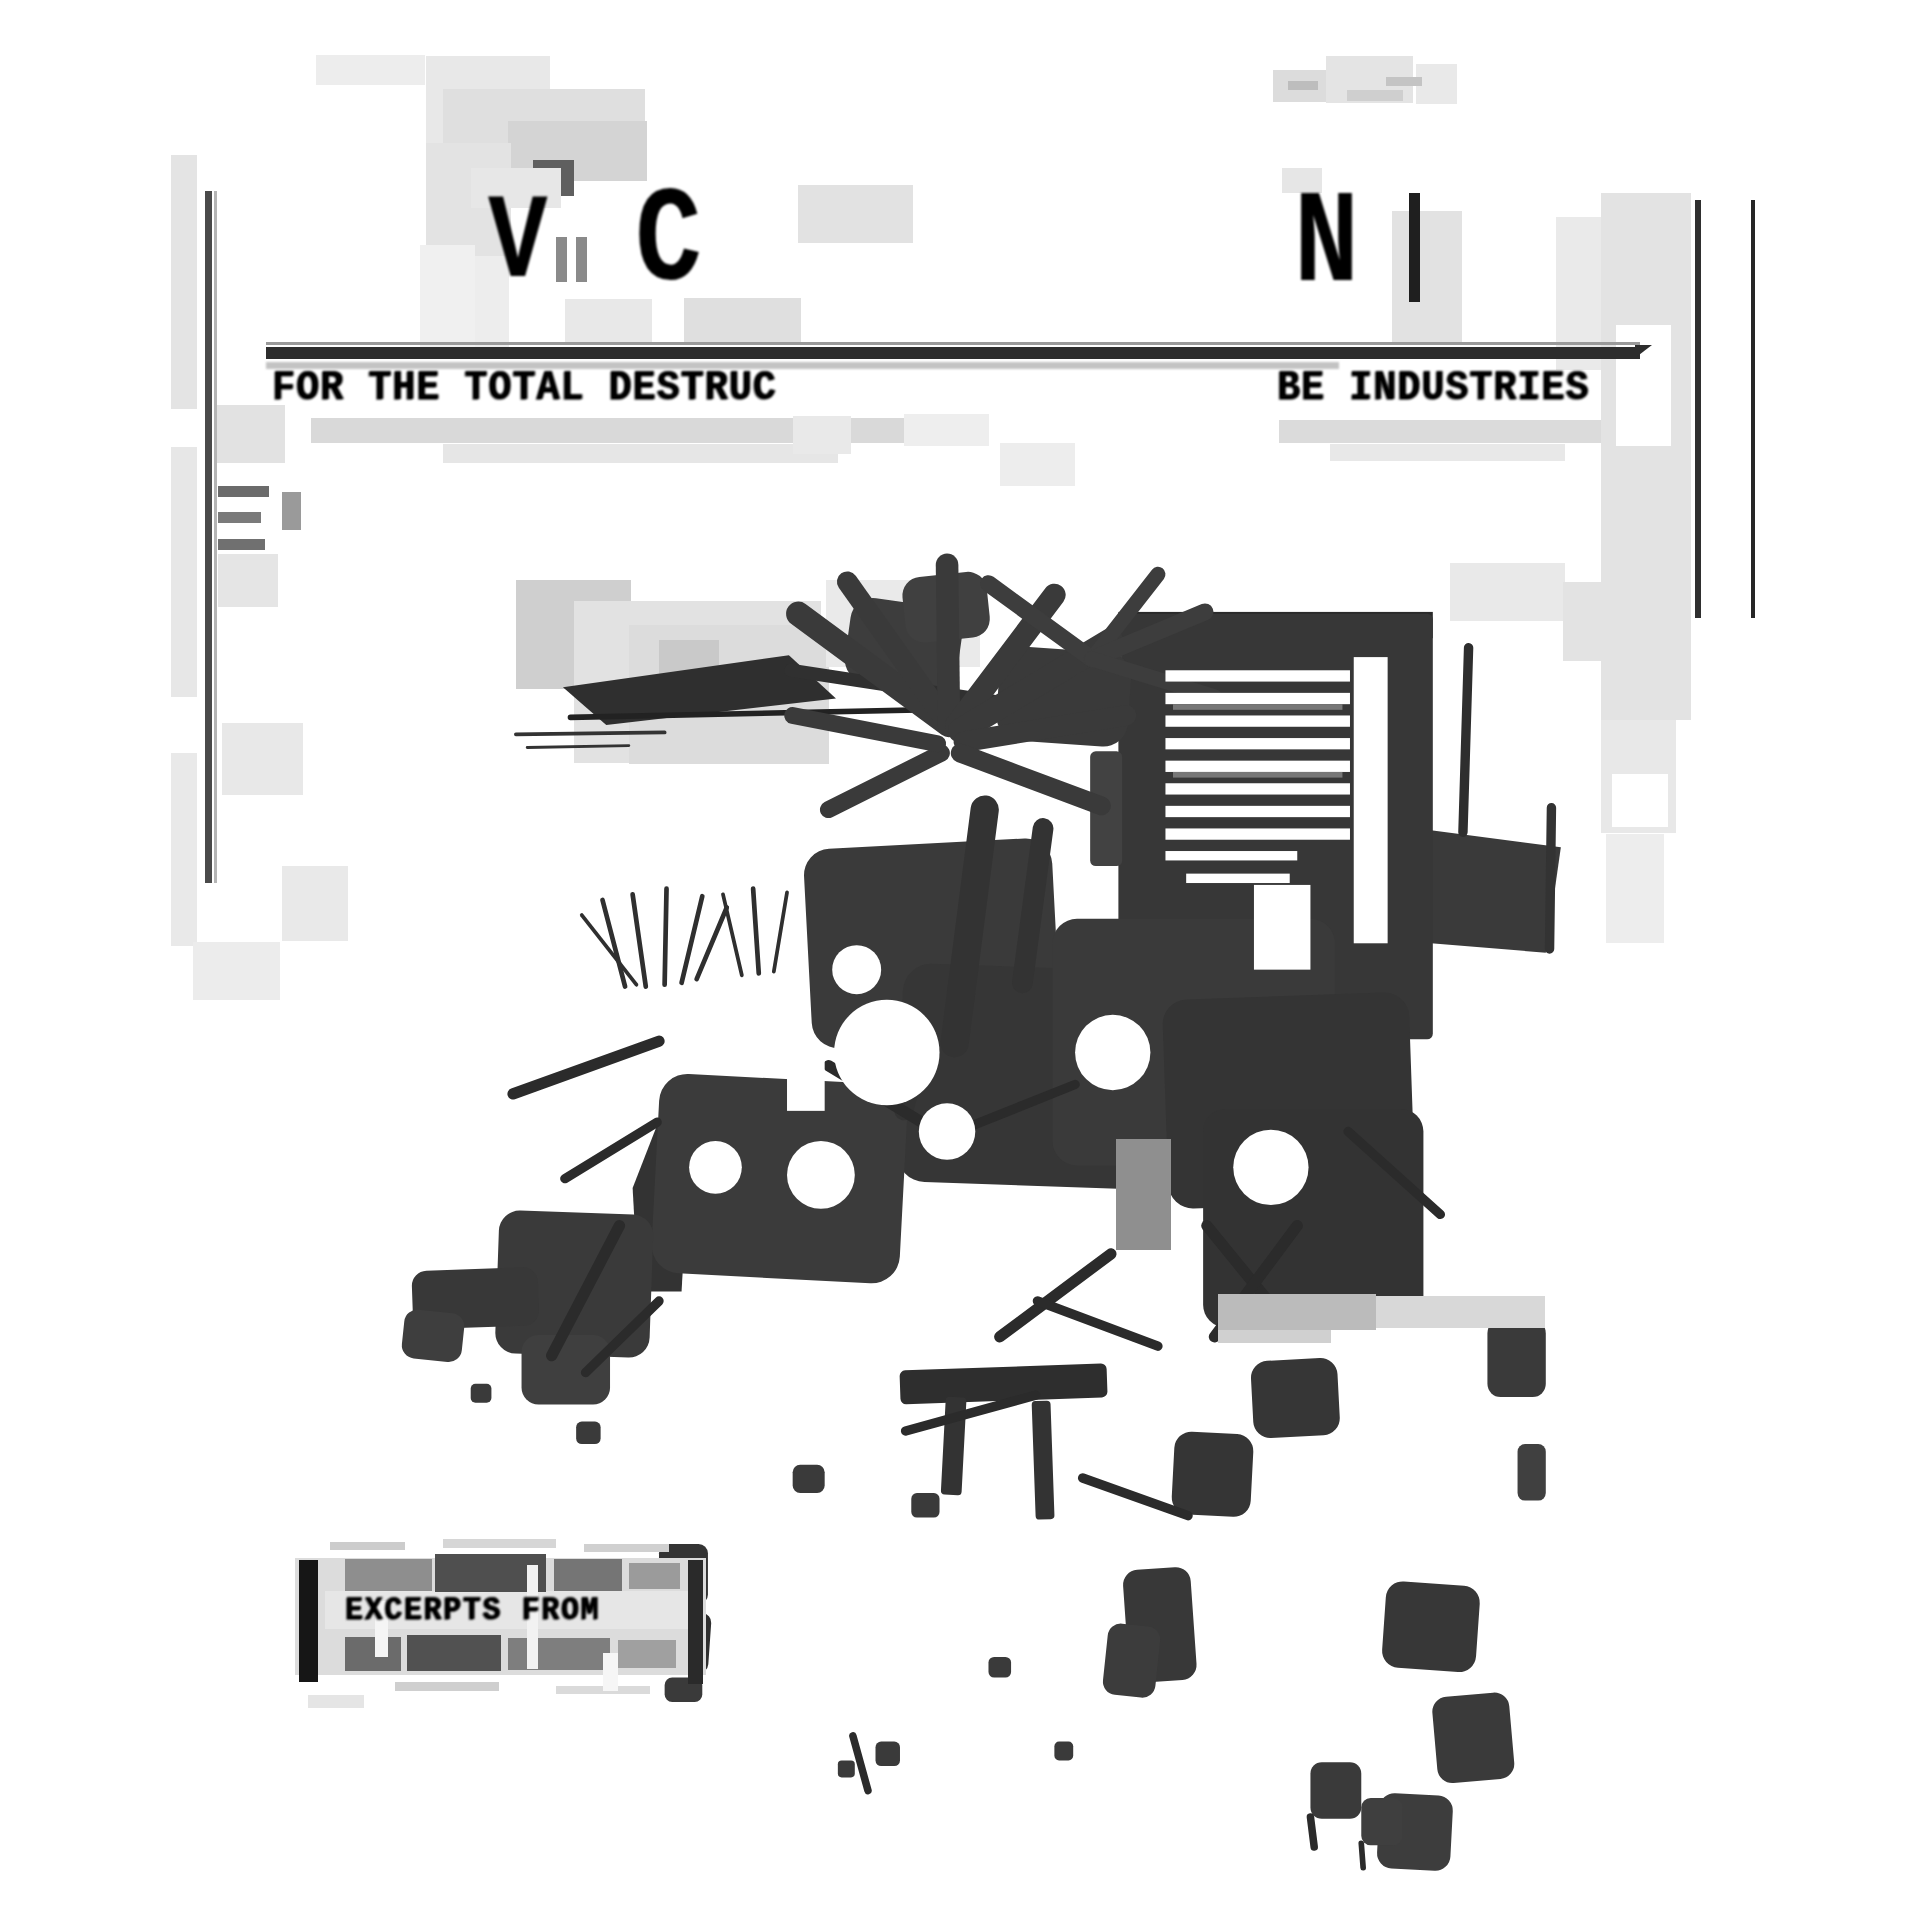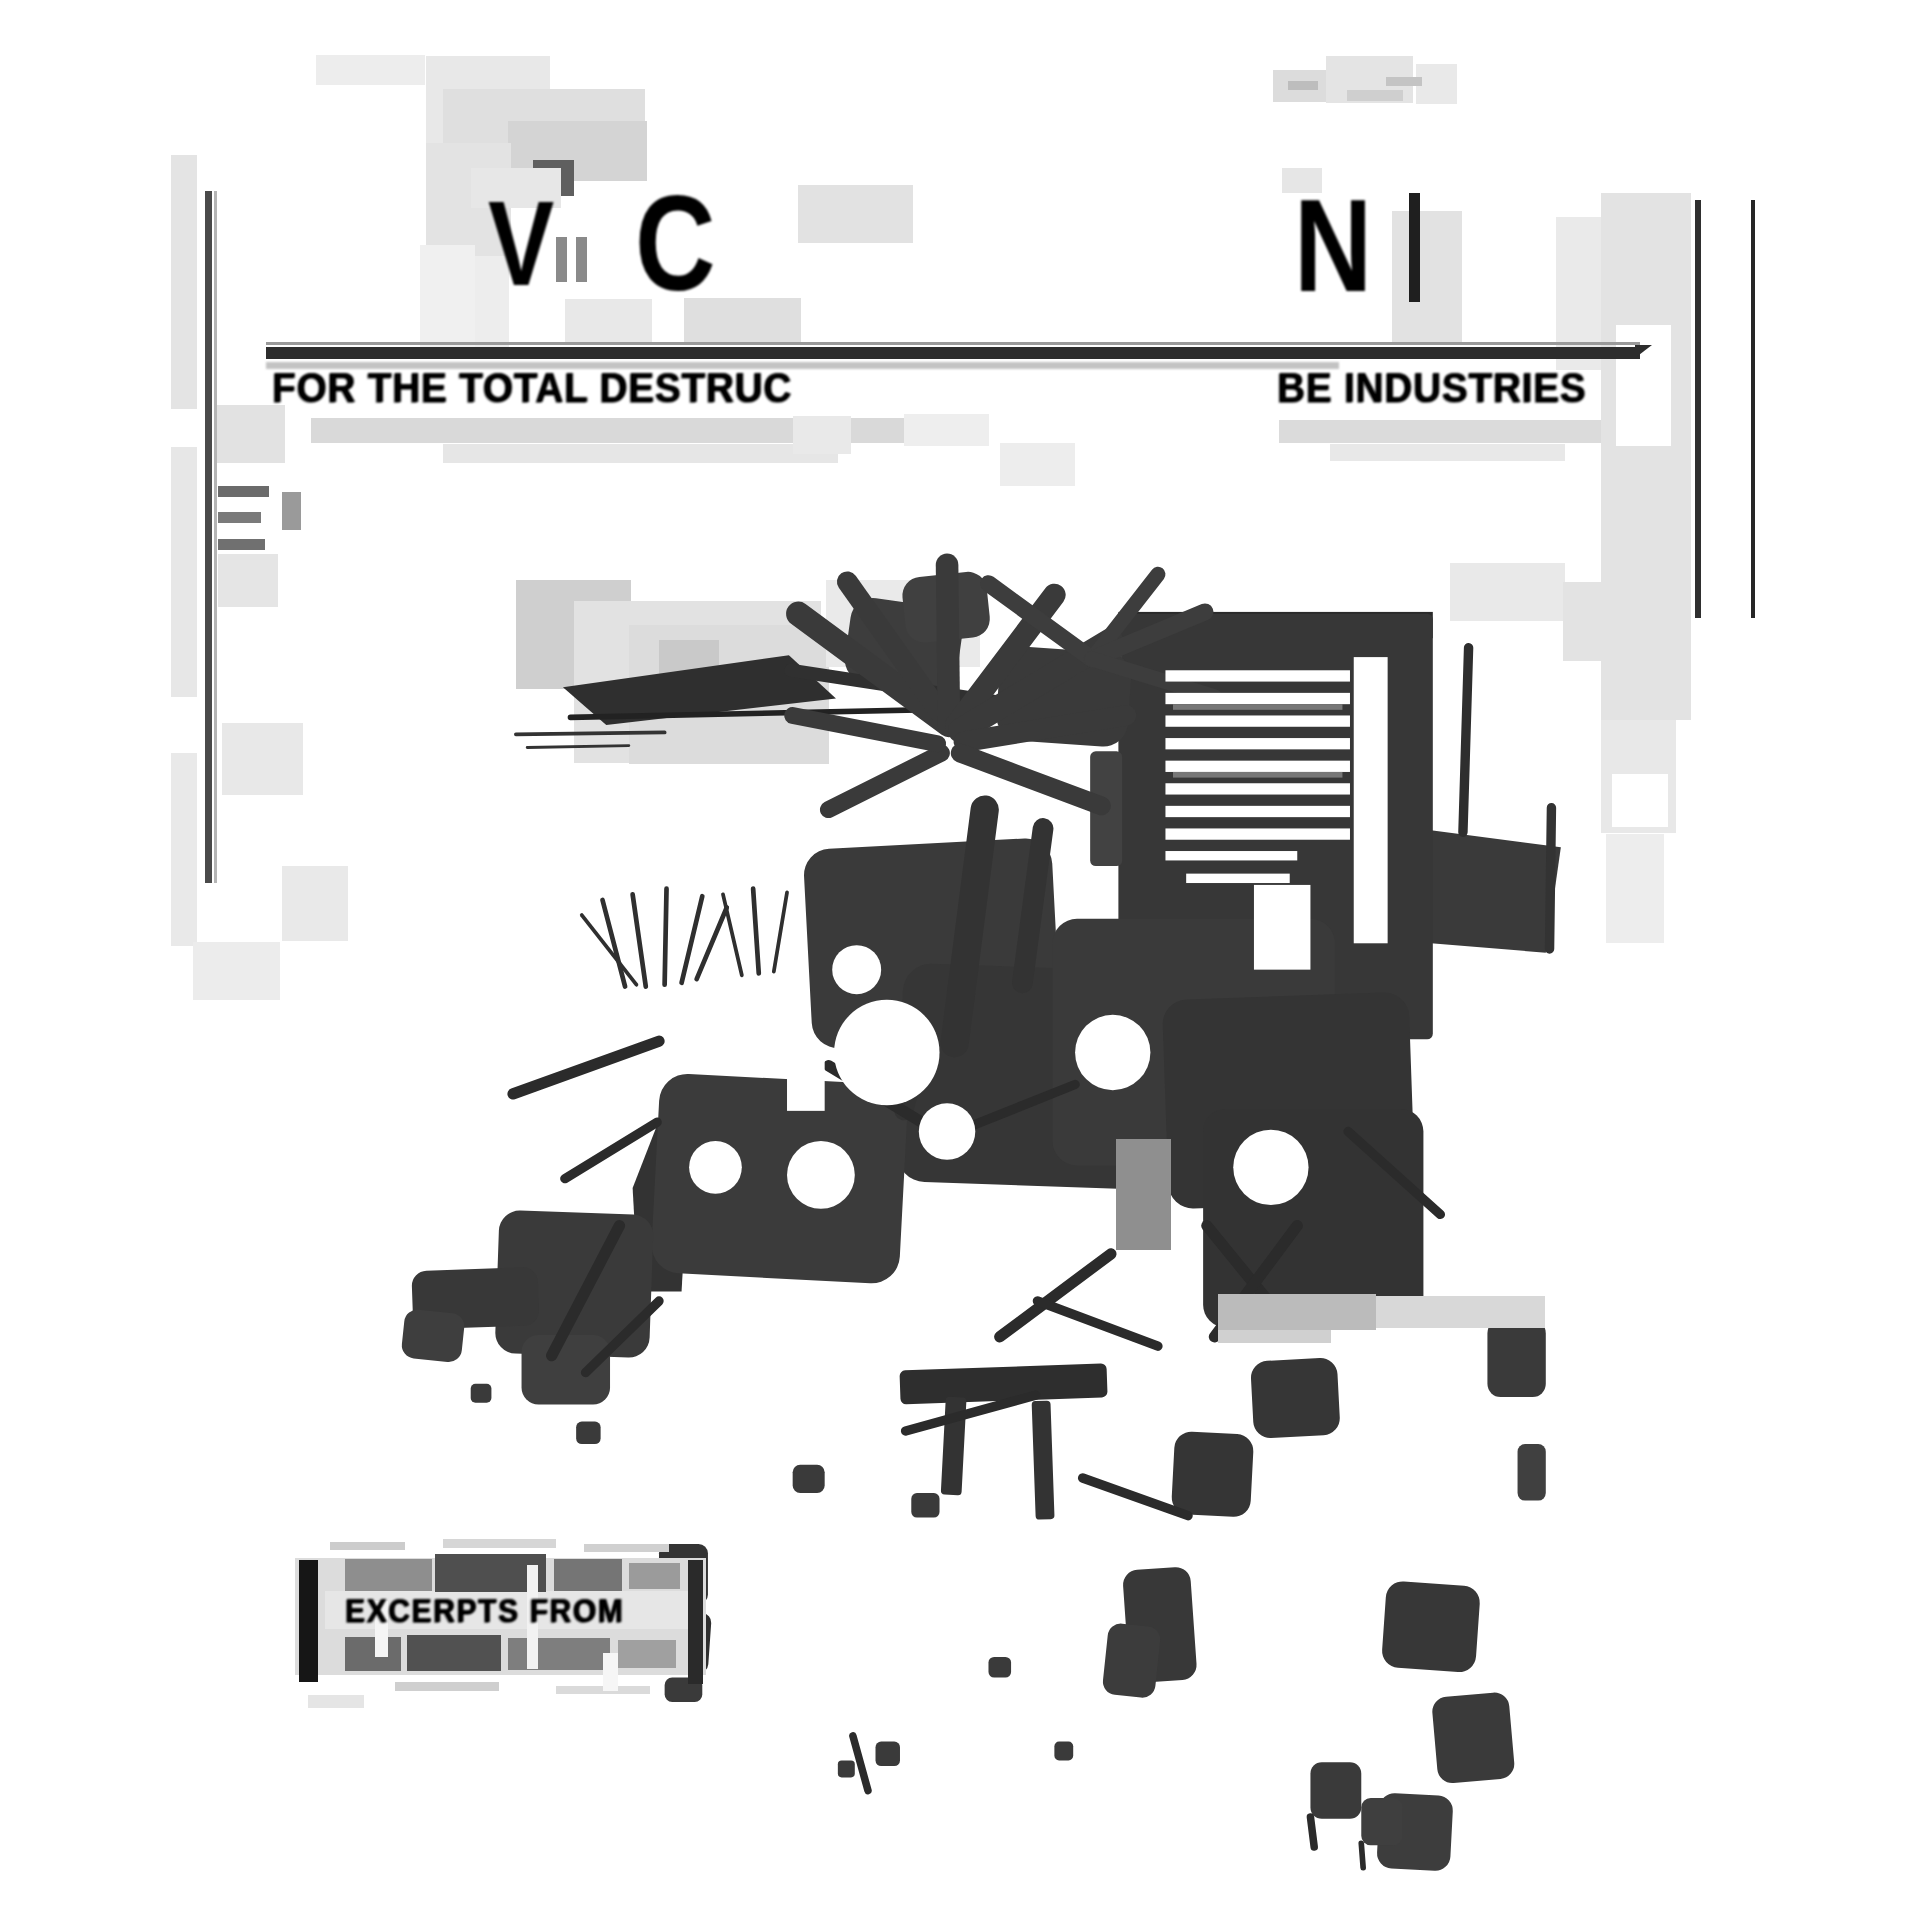--- a/index.html
+++ b/index.html
@@ -1,17 +1,17 @@
 <!DOCTYPE html>
 <html style="font-size:15px"><head>
 <meta charset="utf-8">
 <style>
   html,body{margin:0;padding:0;background:#ffffff;}
   .cover{position:relative;width:1928px;height:1928px;background:#ffffff;overflow:hidden;
-         font-family:Liberation Sans, sans-serif;}
+         font-family:Liberation Mono, monospace;}
   .gb{position:absolute;}
   .layer{position:absolute;left:0;top:0;width:1928px;height:1928px;}
   #layer-under{z-index:1;}
   #title-layer{position:absolute;left:0;top:0;z-index:2;width:1928px;height:659px;}
   .title-letter{position:absolute;font-weight:900;color:#141414;line-height:0.92;
                 transform:scaleX(0.82);transform-origin:left top;
                 filter:blur(1.2px) contrast(1.5);letter-spacing:-3.8px;}
   .rule{position:absolute;left:266px;top:347px;width:1374px;height:12.2px;background:#2d2d2d;
         filter:blur(0.6px);}
   .rule-tip{position:absolute;left:1635px;top:345px;width:0;height:0;

